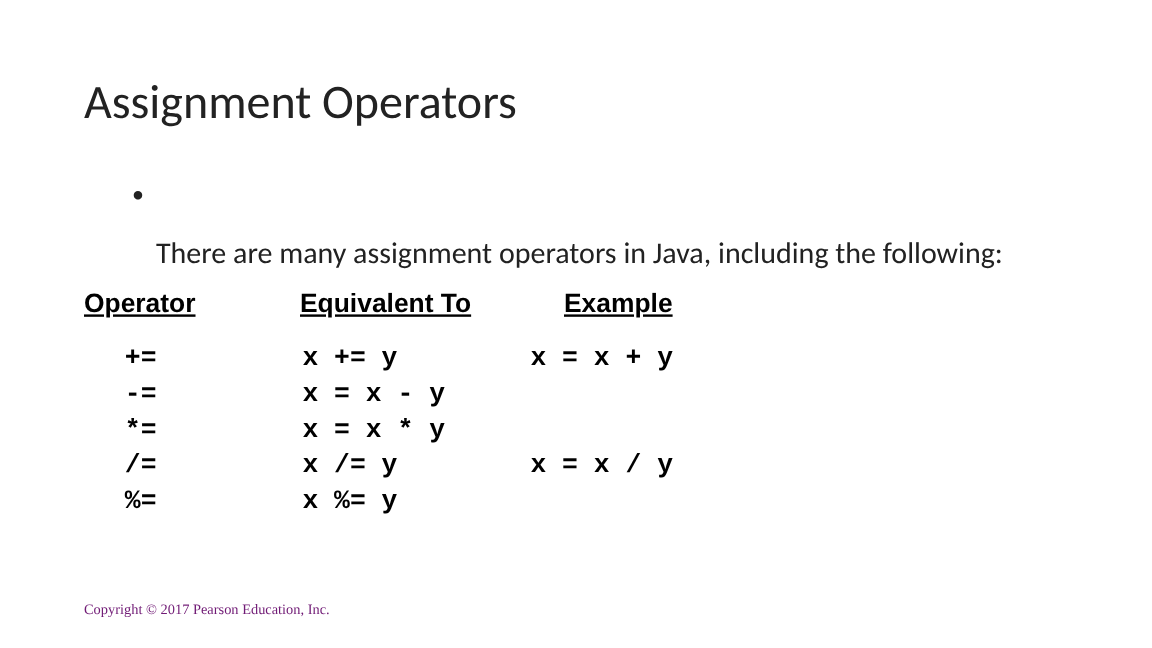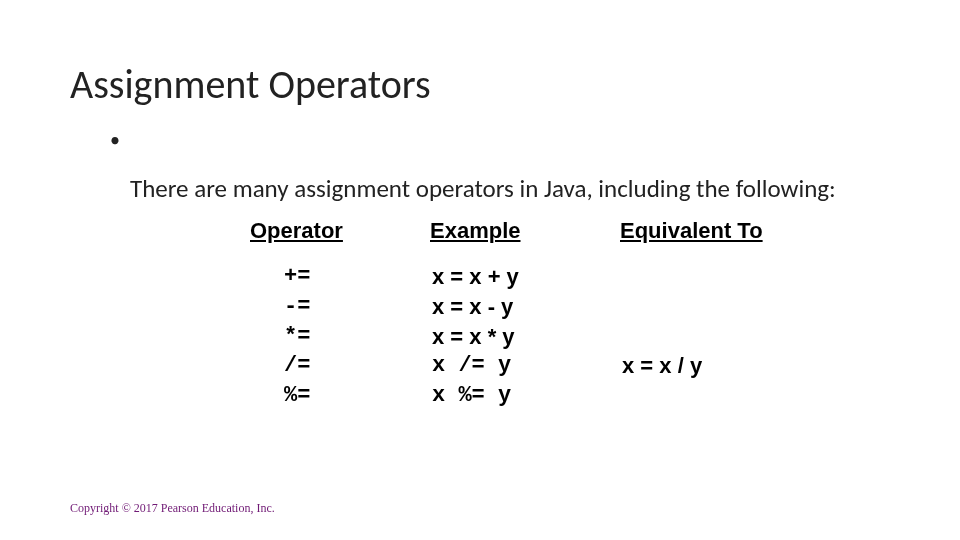--- a/index.html
+++ b/index.html
@@ -11,21 +11,21 @@
     position: relative;
     overflow: hidden;
   }
   .slide {
     padding: 60px 70px 0 70px;
   }
   .title {
     font-size: 40px;
     font-weight: 400;
     color: #222;
-    margin-bottom: 16px;
+    margin-bottom: 38px;
   }
   .bullet-row {
     display: flex;
     align-items: flex-start;
     margin-left: 40px;
     margin-bottom: 14px;
   }
   .bullet-dot {
     font-size: 20px;
     line-height: 30px;
@@ -33,21 +33,20 @@
     color: #222;
   }
   .bullet-text {
     font-size: 25px;
     color: #222;
     line-height: 1.25;
     max-width: 720px;
     margin-top: 48px;
   }
   .table-wrap {
-    margin-left: 180px;
     margin-top: 6px;
   }
   .head-row {
     display: flex;
     margin-bottom: 18px;
   }
   .head-cell {
     font-family: Arial, Helvetica, sans-serif;
     font-size: 22px;
     font-weight: 700;
@@ -72,21 +71,21 @@
   .ex-cell {
     width: 190px;
     font-family: "Courier New", Courier, monospace;
     font-size: 22px;
     font-weight: 700;
     color: #000;
     padding-left: 2px;
   }
   .eq-cell {
     width: 220px;
-    font-family: Liberation Sans, sans-serif;
+    font-family: Liberation Mono, monospace;
     font-size: 22px;
     font-weight: 700;
     color: #000;
     padding-left: 2px;
   }
   .copyright {
     position: absolute;
     left: 70px;
     bottom: 24px;
     font-family: "Times New Roman", Times, serif;
@@ -102,26 +101,27 @@
   <h1 class="title">Assignment Operators</h1>
 
   <div class="bullet-row">
     <span class="bullet-dot">•</span>
     <span class="bullet-text">There are many assignment operators in Java, including the following:</span>
   </div>
 
   <div class="table-wrap">
     <div class="head-row">
       <div class="head-cell col-op">Operator</div>
+      <div class="head-cell col-eq">Equivalent To</div>
       <div class="head-cell col-ex">Example</div>
-      <div class="head-cell col-eq">Equivalent To</div>
     </div>
 
     <div class="data-row">
       <div class="op-cell">+=</div>
+      <div class="ex-cell">x += y</div>
       <div class="eq-cell">x = x + y</div>
     </div>
     <div class="data-row">
       <div class="op-cell">-=</div>
       <div class="eq-cell">x = x - y</div>
     </div>
     <div class="data-row">
       <div class="op-cell">*=</div>
       <div class="eq-cell">x = x * y</div>
     </div>

